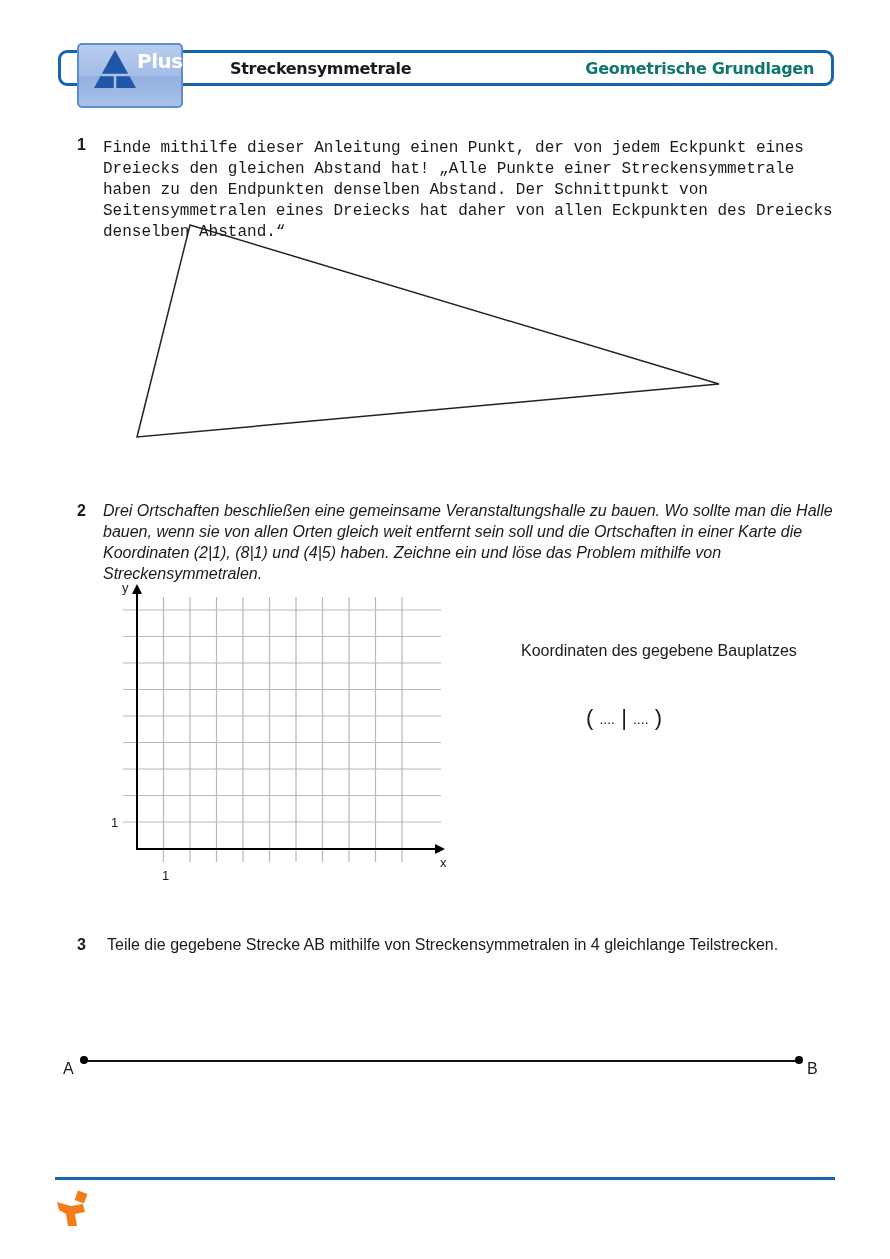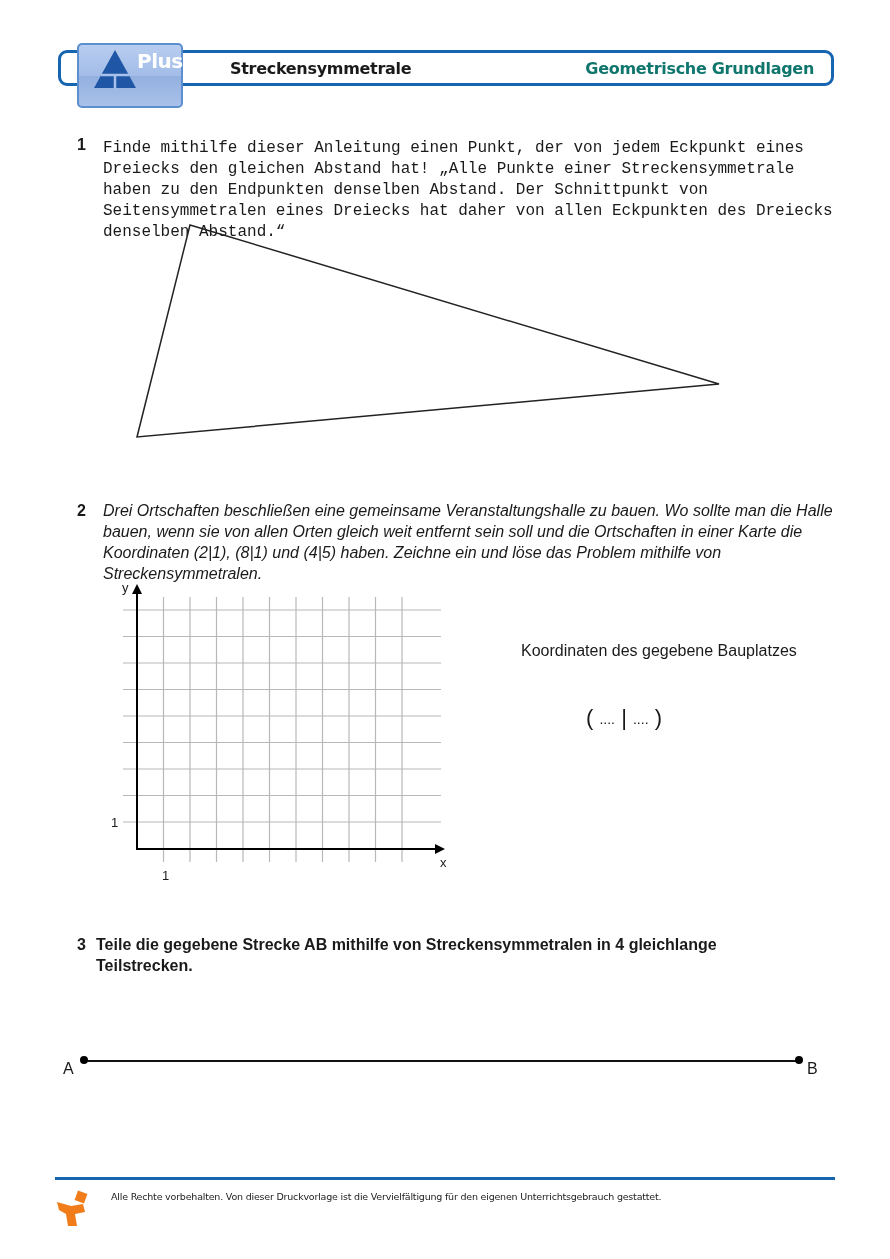--- a/index.html
+++ b/index.html
@@ -34,21 +34,21 @@
     .task-num { position: absolute; font-weight: bold; font-size: 16px; }
     .task-text { position: absolute; font-size: 16px; line-height: 21px; }
 
     .task1-num { left: 77px; top: 136px; }
     .task1-text { left: 103px; top: 138px; width: 730px; font-family: Liberation Mono, monospace; }
 
     .task2-num { left: 77px; top: 502px; }
     .task2-text { left: 103px; top: 500px; width: 730px; font-style: italic; }
 
     .task3-num { left: 77px; top: 936px; }
-    .task3-text { left: 96px; top: 934px; width: 680px; font-weight: bold; }
+    .task3-text { left: 107px; top: 934px; width: 680px; }
 
     .triangle-svg { position: absolute; left: 0; top: 0; }
     .grid-svg { position: absolute; left: 0; top: 0; }
 
     .axis-label { position: absolute; font-size: 13px; }
     .y-label { left: 122px; top: 580px; }
     .x-label { left: 440px; top: 855px; }
     .y-tick-1 { left: 111px; top: 815px; font-size: 13px; }
     .x-tick-1 { left: 162px; top: 868px; font-size: 13px; }
 
@@ -146,14 +146,13 @@
 </svg>
 <div class="point-label label-a">A</div>
 <div class="point-label label-b">B</div>
 
 <div class="footer-rule"></div>
 <svg class="footer-logo" width="38" height="38" viewBox="0 0 38 38">
   <rect x="21" y="2" width="10" height="10" fill="#f07d1a" transform="rotate(20 26 7)"></rect>
   <polygon points="2,12 16,16 28,14 30,22 20,24 22,36 13,36 11,24 4,20" fill="#f07d1a"></polygon>
 </svg>
 <div class="footer-text">
-  <div>Alle Rechte vorbehalten. Von dieser Druckvorlage ist die Vervielfältigung für den eigenen Unterrichtsgebrauch gestattet.</div>
 </div>
 
 </body></html>

